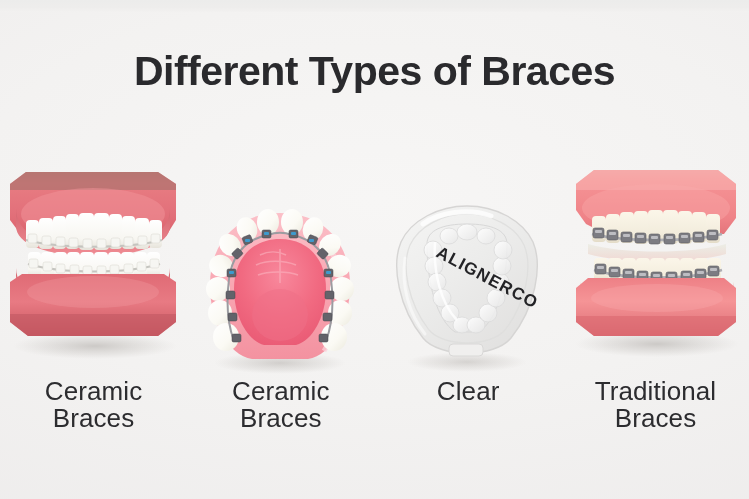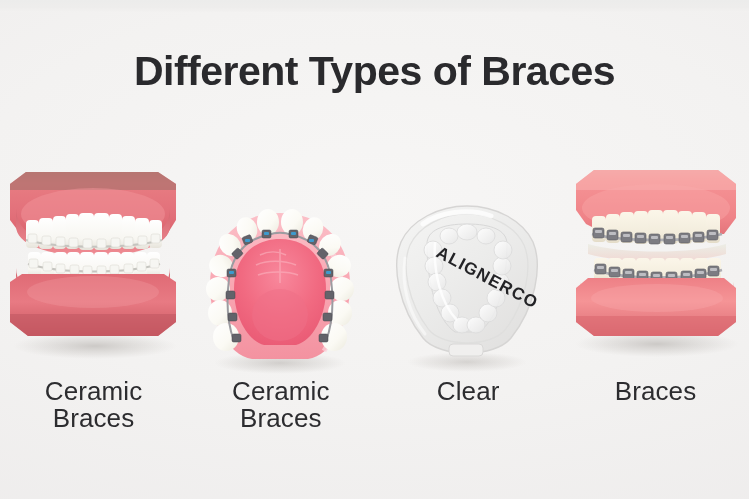--- a/index.html
+++ b/index.html
@@ -507,18 +507,19 @@
 
           <g>
             <path d="M18 120 C18 140, 50 150, 95 150 C140 150, 172 140, 172 120 L172 128 C172 148, 140 158, 95 158 C50 158, 18 148, 18 128 Z" fill="#f08e92" opacity="0.85"></path>
             <path d="M14 126 L26 116 L162 116 L174 126 L174 160 L156 174 L32 174 L14 160 Z" fill="url(#tradGumBot)"></path>
             <path d="M14 154 L174 154 L174 160 L156 174 L32 174 L14 160 Z" fill="#d8666e" opacity="0.55"></path>
             <ellipse cx="95" cy="136" rx="66" ry="14" fill="#f9a9ab" opacity="0.35"></ellipse>
           </g>
         </svg>
       </div>
       <div class="caption">
+        <span>Traditional</span>
         <span class="l2">Braces</span>
       </div>
     </div>
 
   </div>
 </div>
 
 </body></html>

